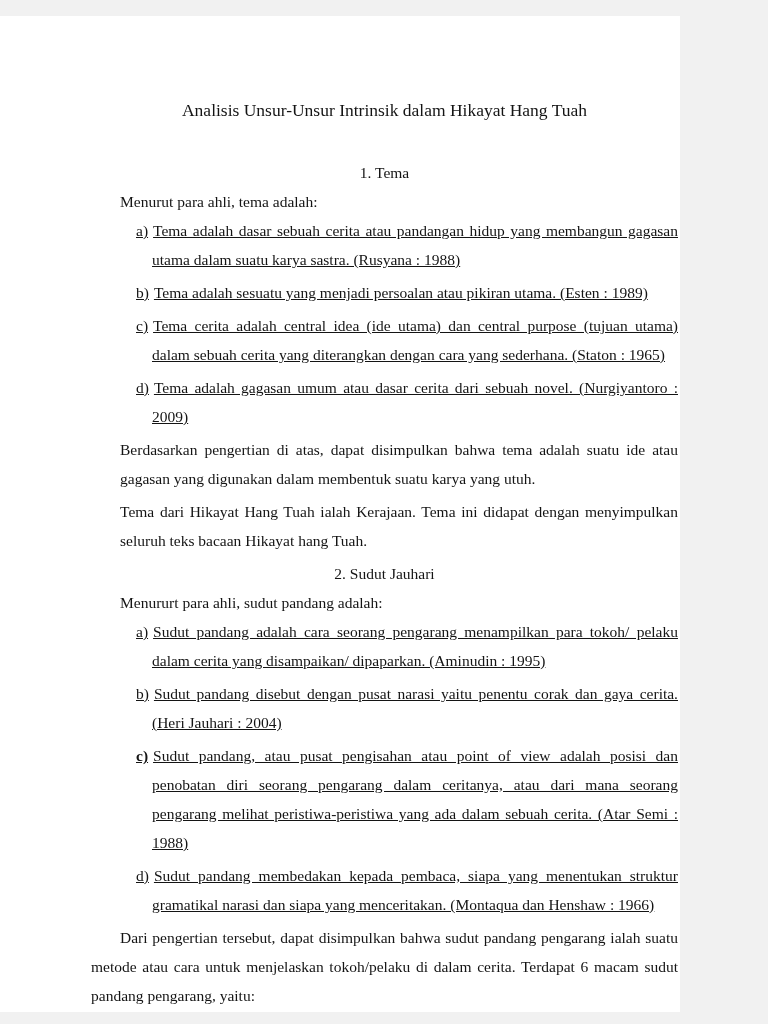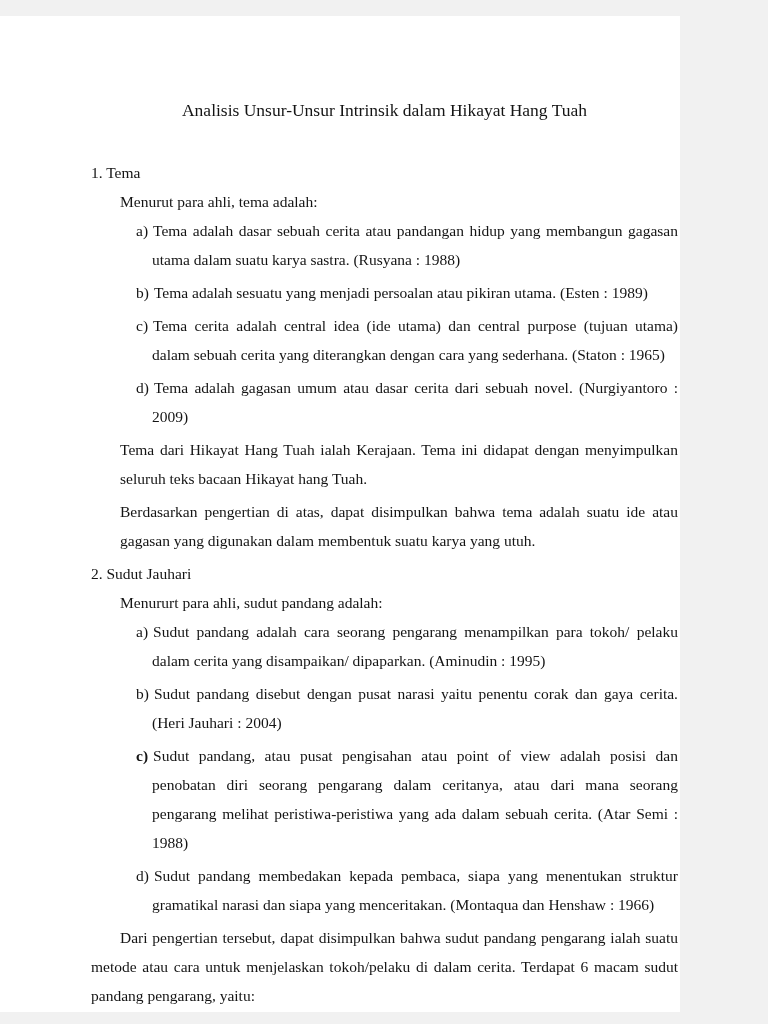--- a/index.html
+++ b/index.html
@@ -25,34 +25,35 @@
     line-height: 29px;
   }
   .title {
     font-size: 17.5px;
     font-weight: normal;
     text-align: center;
     line-height: 24px;
     margin-bottom: 36px;
   }
   .section-head {
-    text-align: left;
+    text-align: center;
     margin-bottom: 0;
   }
   .intro {
     margin-left: 29px;
     text-align: justify;
     margin-bottom: 0;
   }
   .list-item {
     margin-left: 0;
     padding-left: 61px;
     text-indent: -16px;
     text-align: justify;
     margin-bottom: 4px;
+    text-decoration: underline;
   }
   .item-label { margin-right: 5px; }
   .item-label.bold { font-weight: bold; }
   .para {
     text-align: justify;
     margin-bottom: 4px;
   }
   .para.block-indent { margin-left: 29px; }
   .para.first-indent { text-indent: 29px; }
   .section { margin-bottom: 2px; }
@@ -78,22 +79,22 @@
       <div class="list-item">
         <span class="item-label">b)</span><span>Tema adalah sesuatu yang menjadi persoalan atau pikiran utama. (Esten : 1989)</span>
       </div>
       <div class="list-item">
         <span class="item-label">c)</span><span>Tema cerita adalah central idea (ide utama) dan central purpose (tujuan utama) dalam sebuah cerita yang diterangkan dengan cara yang sederhana. (Staton : 1965)</span>
       </div>
       <div class="list-item">
         <span class="item-label">d)</span><span>Tema adalah gagasan umum atau dasar cerita dari sebuah novel. (Nurgiyantoro : 2009)</span>
       </div>
 
+      <div class="para block-indent">Berdasarkan pengertian di atas, dapat disimpulkan bahwa tema adalah suatu ide atau gagasan yang digunakan dalam membentuk suatu karya yang utuh.</div>
       <div class="para block-indent">Tema dari Hikayat Hang Tuah ialah Kerajaan. Tema ini didapat dengan menyimpulkan seluruh teks bacaan Hikayat hang Tuah.</div>
-      <div class="para block-indent">Berdasarkan pengertian di atas, dapat disimpulkan bahwa tema adalah suatu ide atau gagasan yang digunakan dalam membentuk suatu karya yang utuh.</div>
     </div>
 
     <div class="section">
       <div class="section-head">
         <span>2.</span>
         <span>Sudut Jauhari</span>
       </div>
       <div class="intro">Menururt para ahli, sudut pandang adalah:</div>
 
       <div class="list-item">

